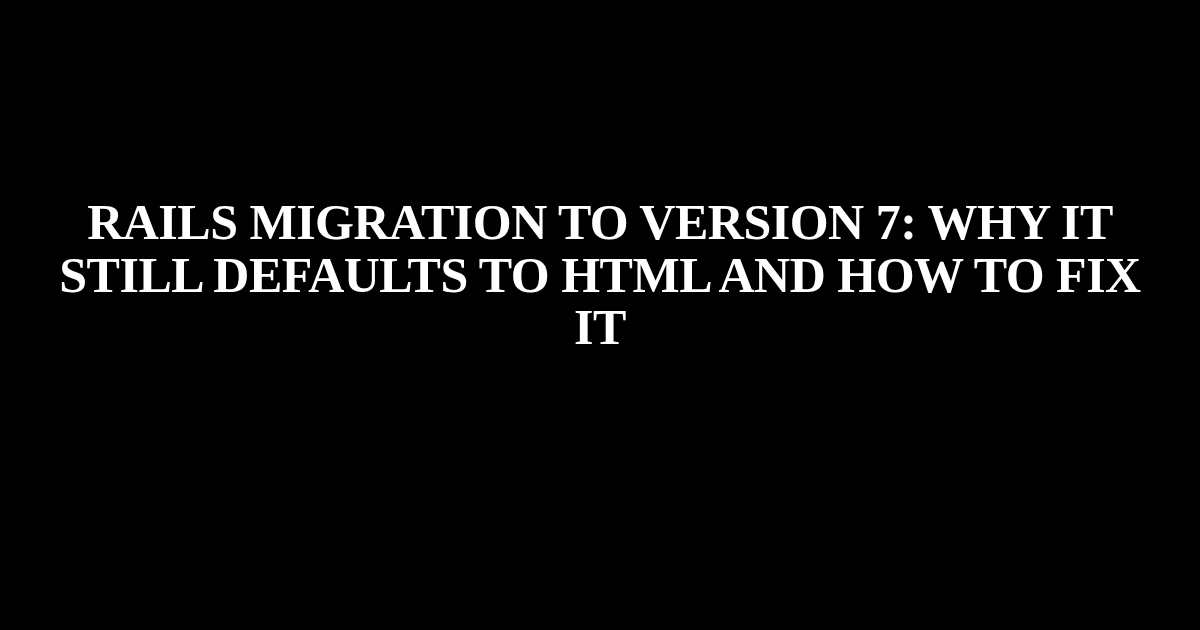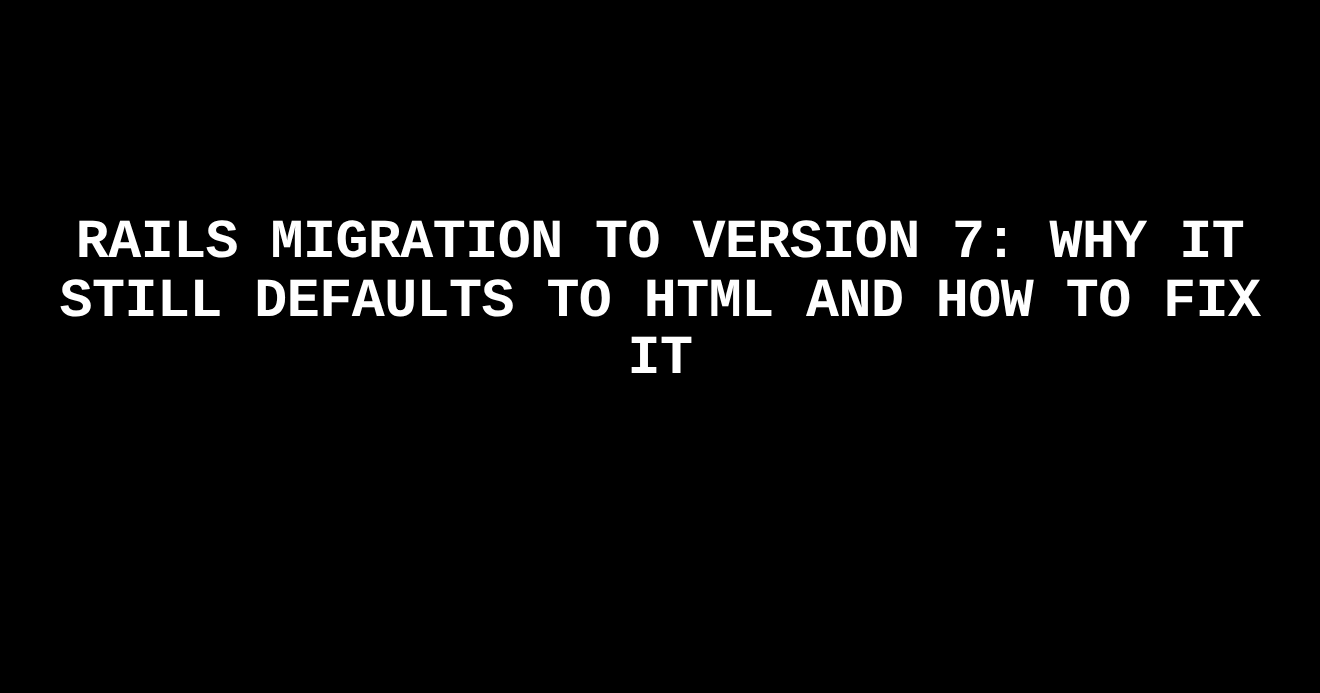--- a/index.html
+++ b/index.html
@@ -16,21 +16,21 @@
       justify-content: center;
       overflow: hidden;
     }
     .title-container {
       width: 100%;
       padding: 0 40px;
       text-align: center;
       margin-top: -80px;
     }
     .title {
-      font-family: Liberation Mono, monospace;
+      font-family: Liberation Serif, serif;
       font-weight: 900;
       color: #ffffff;
       font-size: 50px;
       line-height: 1.05;
       letter-spacing: -0.5px;
       text-transform: uppercase;
       font-stretch: condensed;
     }
   </style>
 </head>

